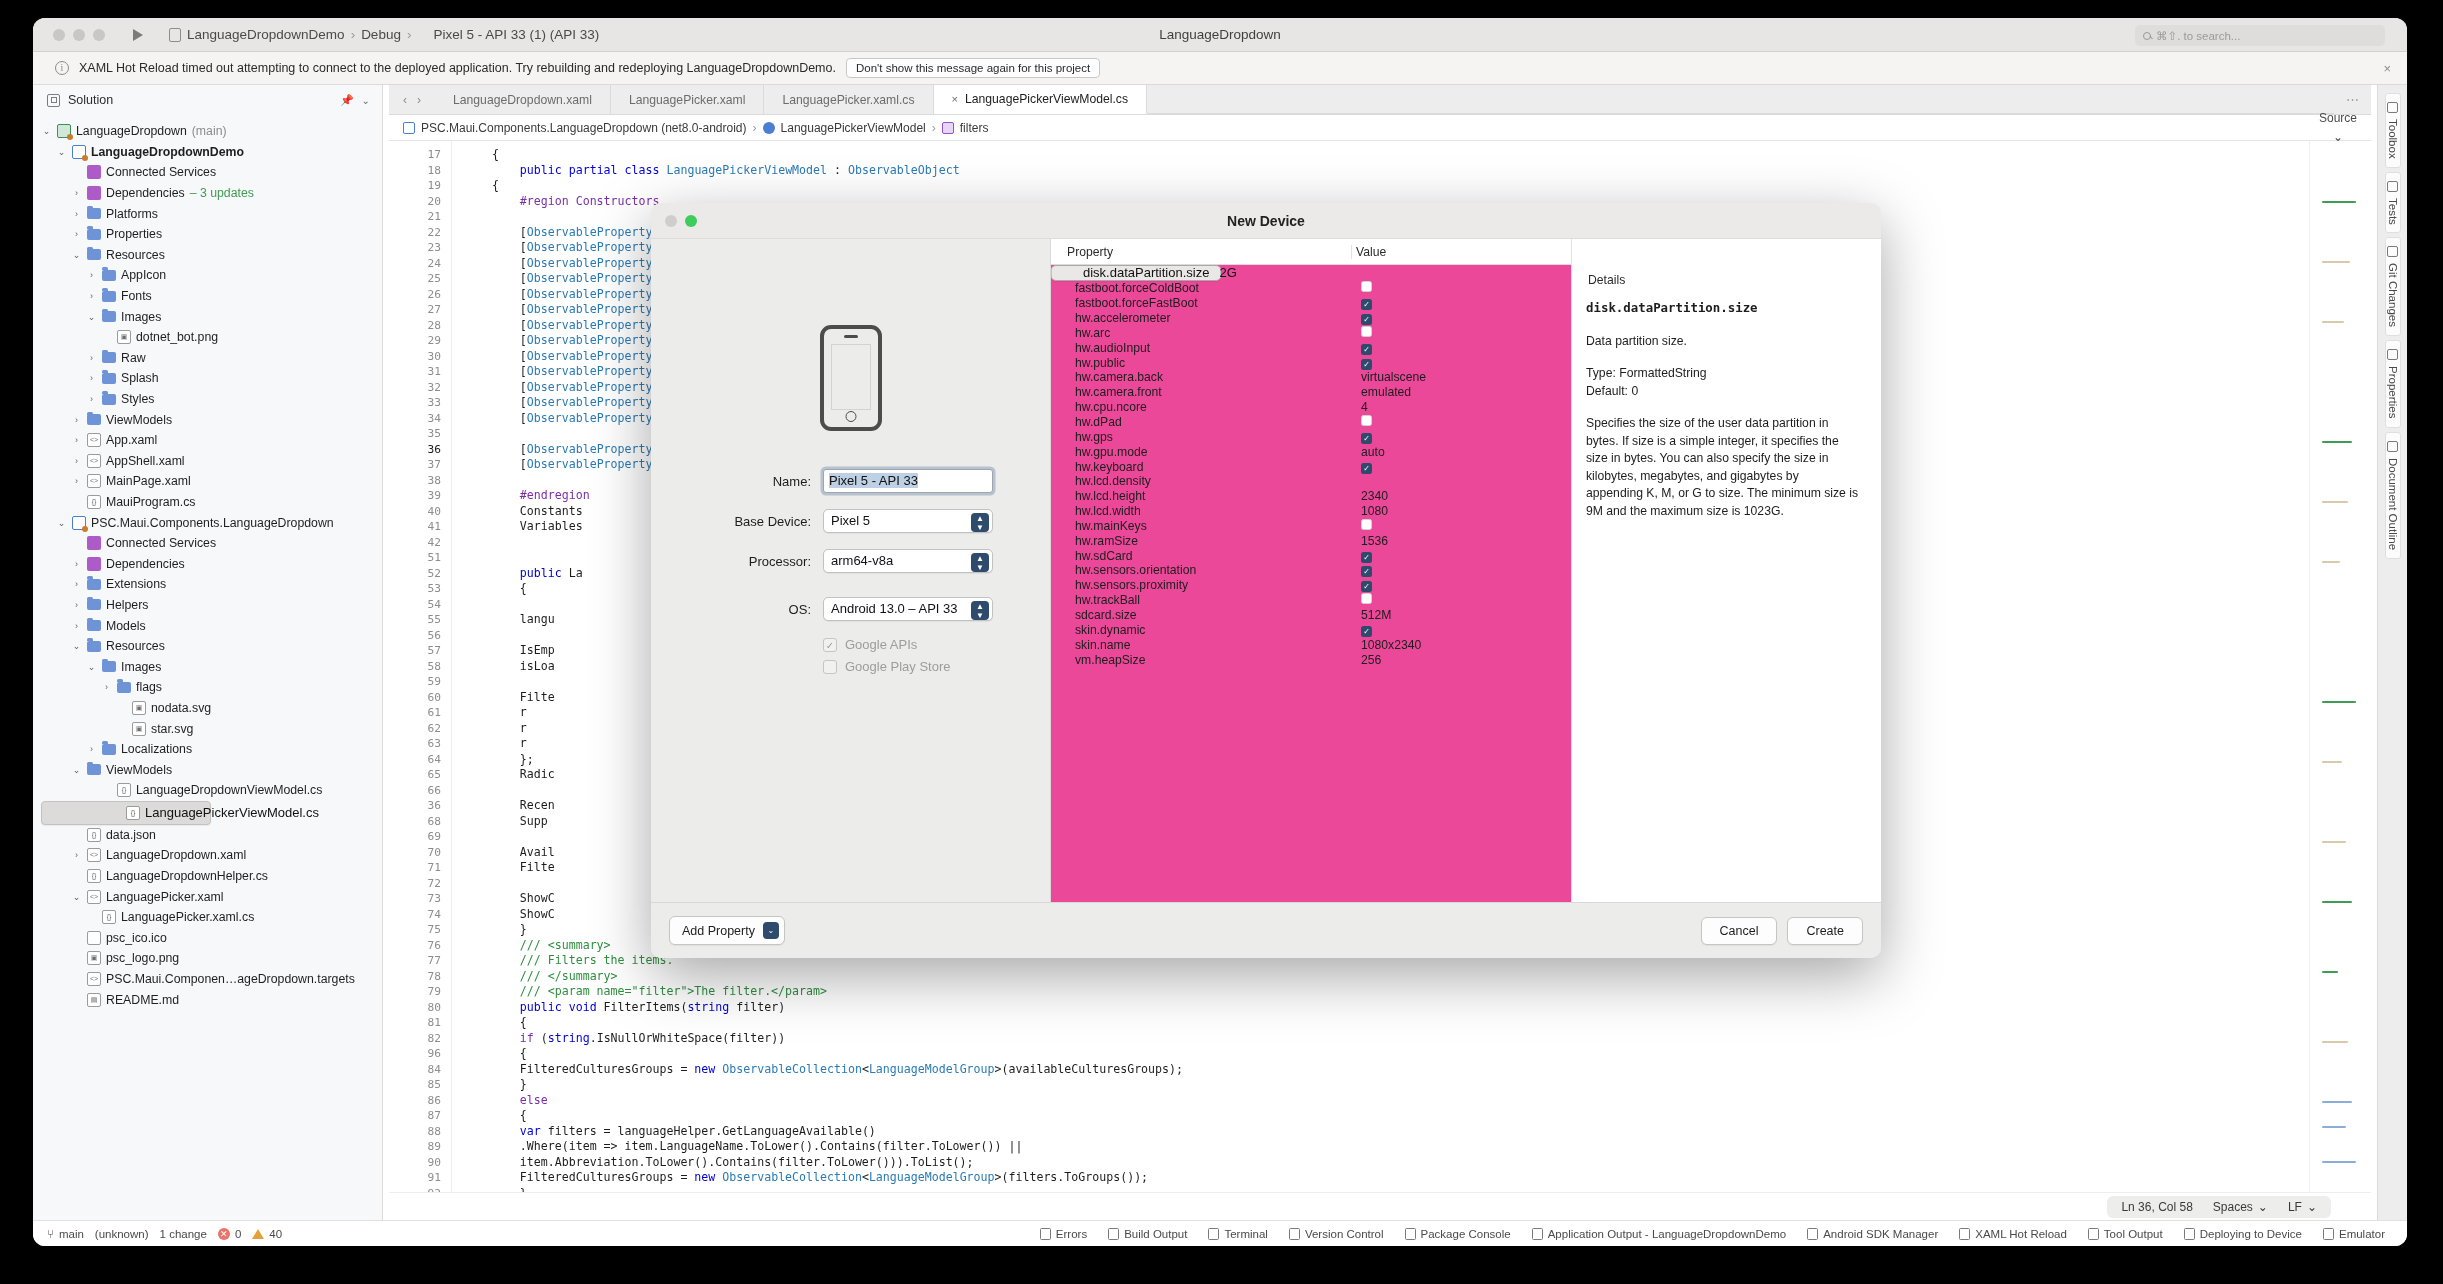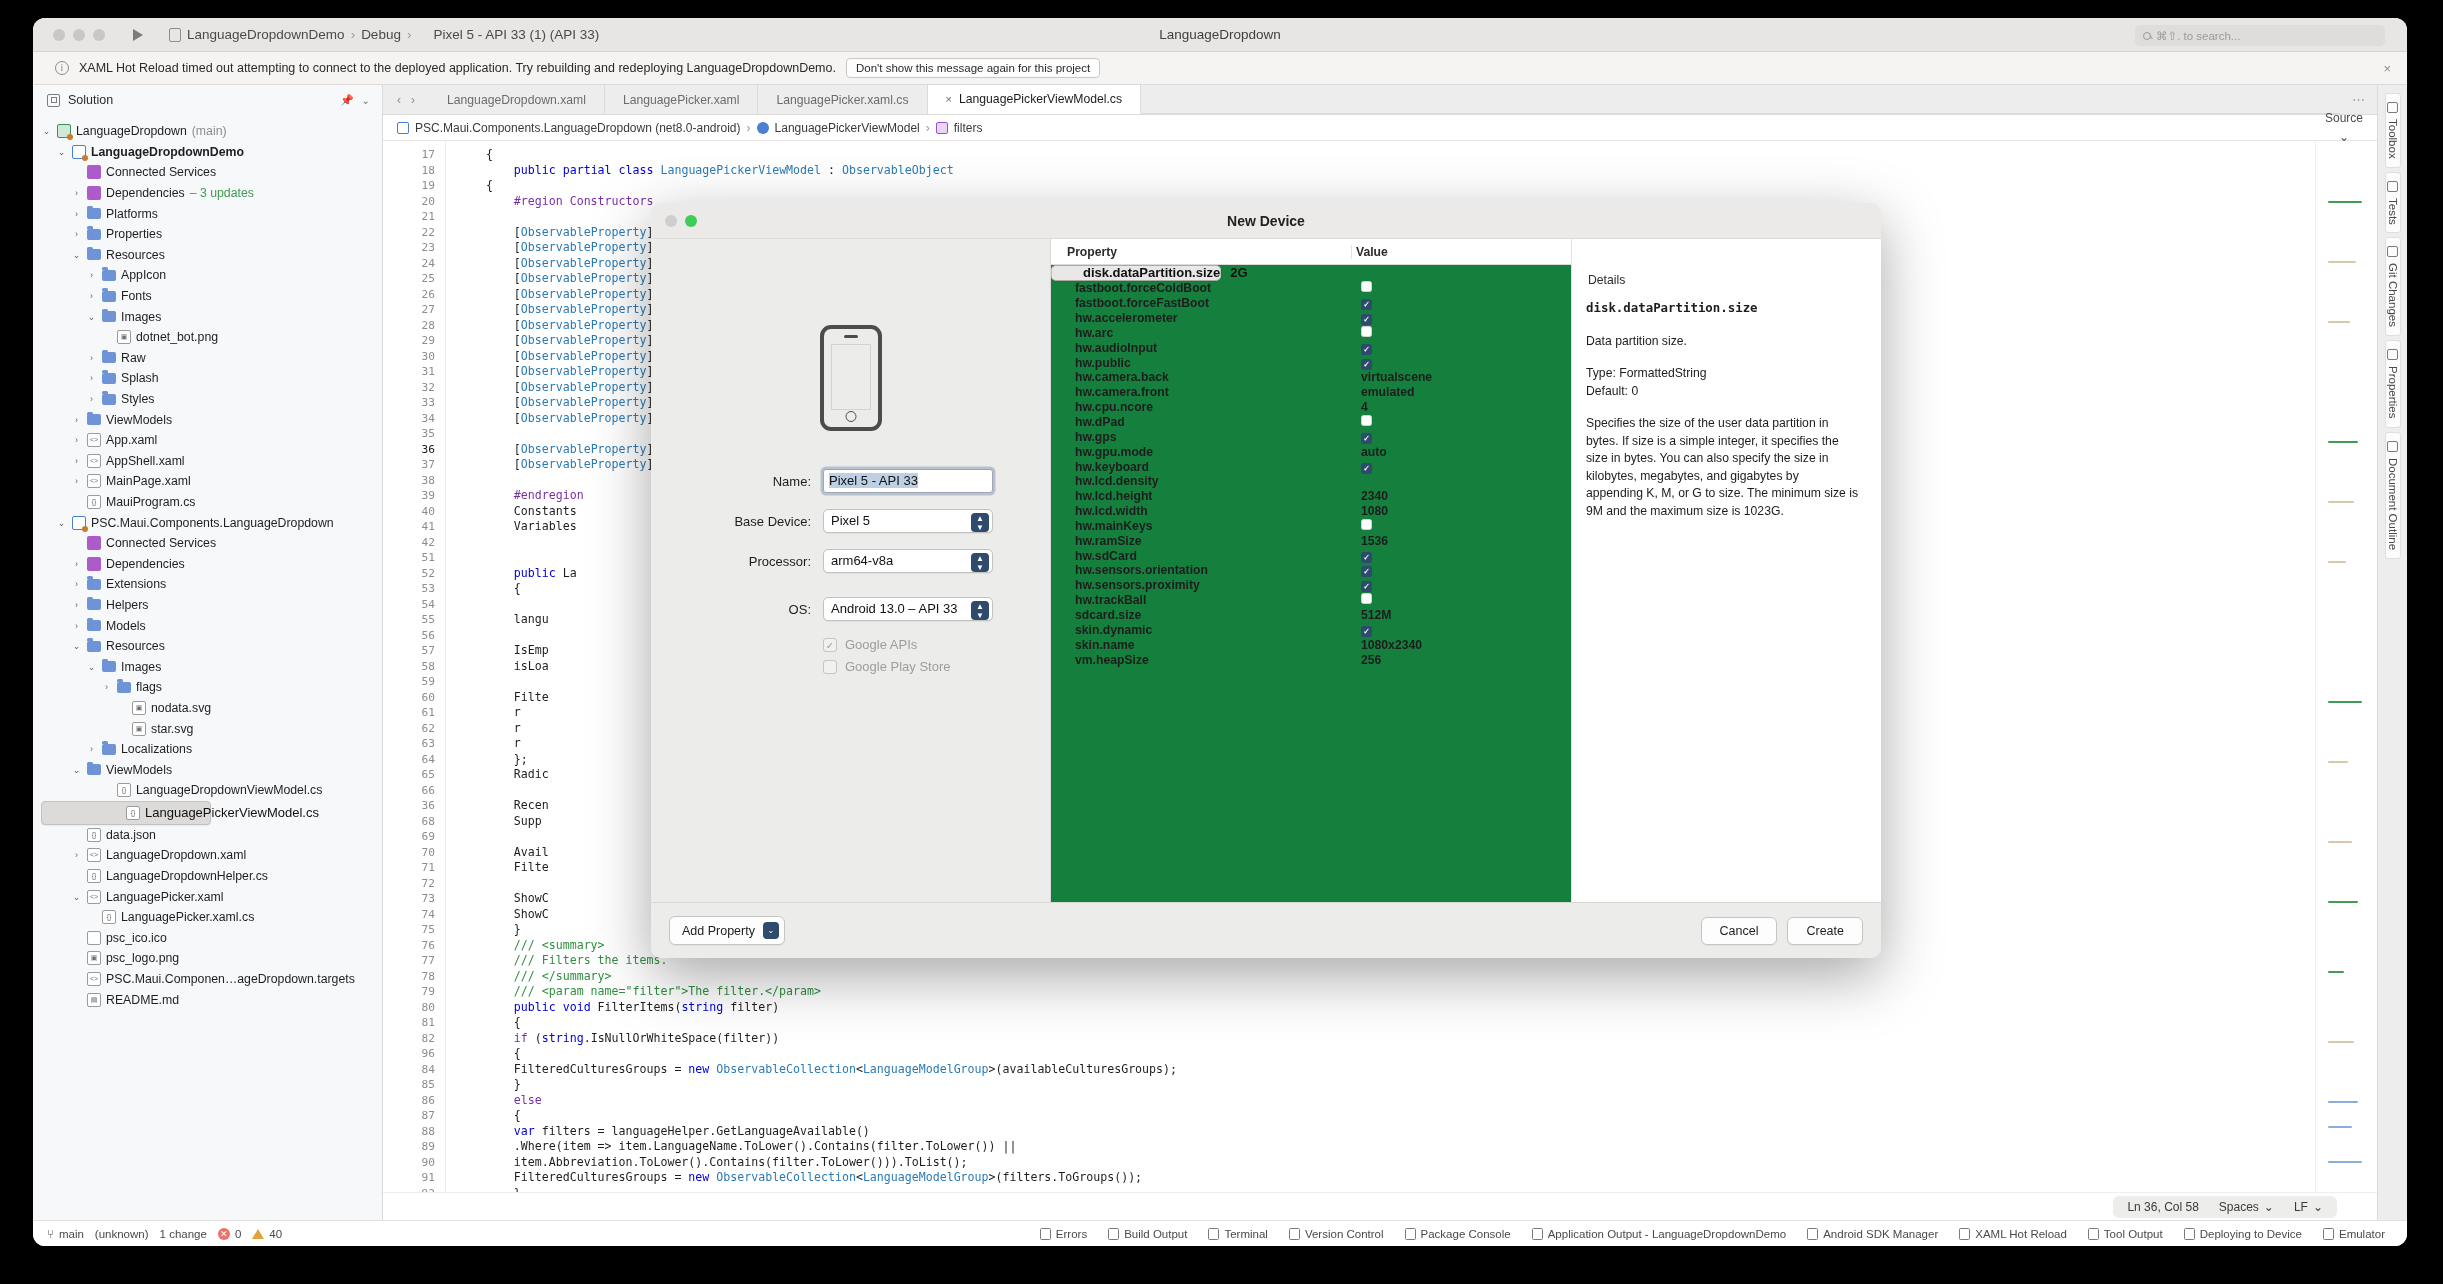--- a/index.html
+++ b/index.html
@@ -70,21 +70,21 @@
   }
   .notify-text { font-size: 12.5px; color: #2a2a2a; }
   .notify-btn {
     font-size: 11.5px; color: #2a2a2a;
     background: #fdfdfd; border: 1px solid #c9c8c7; border-radius: 4px;
     padding: 3px 9px; cursor: pointer;
   }
   .notify-close { position: absolute; right: 16px; font-size: 13px; color: #8b8b8b; cursor: pointer; }
 
   
-  .body { flex: 1; display: flex; min-height: 0; }
+  .body { flex: 1; display: flex; min-height: 0; gap: 6px; }
 
   
   .sidebar {
     width: 350px; flex: 0 0 350px;
     background: #f7f8fa;
     border-right: 1px solid #dcdbda;
     display: flex; flex-direction: column;
   }
   .sb-head {
     height: 30px; display: flex; align-items: center; gap: 8px;
@@ -270,21 +270,21 @@
     box-shadow: 0 1px 1px rgba(0,0,0,0.06);
   }
   .stepper {
     position: absolute; right: 3px; top: 2.5px; width: 18px; height: 19px;
     background: #2e4a6d; border-radius: 4px; color: #fff;
     font-size: 8px; line-height: 9px; text-align: center; padding-top: 1px;
   }
   .chkrow { display: flex; align-items: center; gap: 8px; margin-left: 148px; margin-bottom: 7px; font-size: 13px; color: #9d9d9d; }
   .chk { width: 14px; height: 14px; border: 1px solid #c6c5c4; border-radius: 3px; background: #f2f1f0; font-size: 10px; color: #9d9d9d; text-align: center; line-height: 13px; }
 
-  .dlg-mid { flex: 1; background: #15803d; display: flex; flex-direction: column; min-width: 0; font-weight: bold; }
+  .dlg-mid { flex: 1; background: #ec4899; display: flex; flex-direction: column; min-width: 0; }
   .tbl-head {
     height: 26px; flex: 0 0 26px; display: flex; align-items: center;
     font-size: 12.2px; color: #2b2b2b; border-bottom: 1px solid #dcdbda; background: #fff;
   }
   .th-prop { width: 300px; padding-left: 16px; }
   .th-val { flex: 1; padding-left: 4px; border-left: 1px solid #e2e1e0; }
   .tbl-body { flex: 1; overflow: hidden; font-size: 12.2px; color: #1d1d1d; }
   .trow { height: 14.85px; display: flex; align-items: center; }
   .trow.sel { background: #e9e8e7; border-top: 1px solid #a9a8a7; border-bottom: 1px solid #a9a8a7; height: 16px; }
   .td-prop { width: 300px; padding-left: 24px; }

